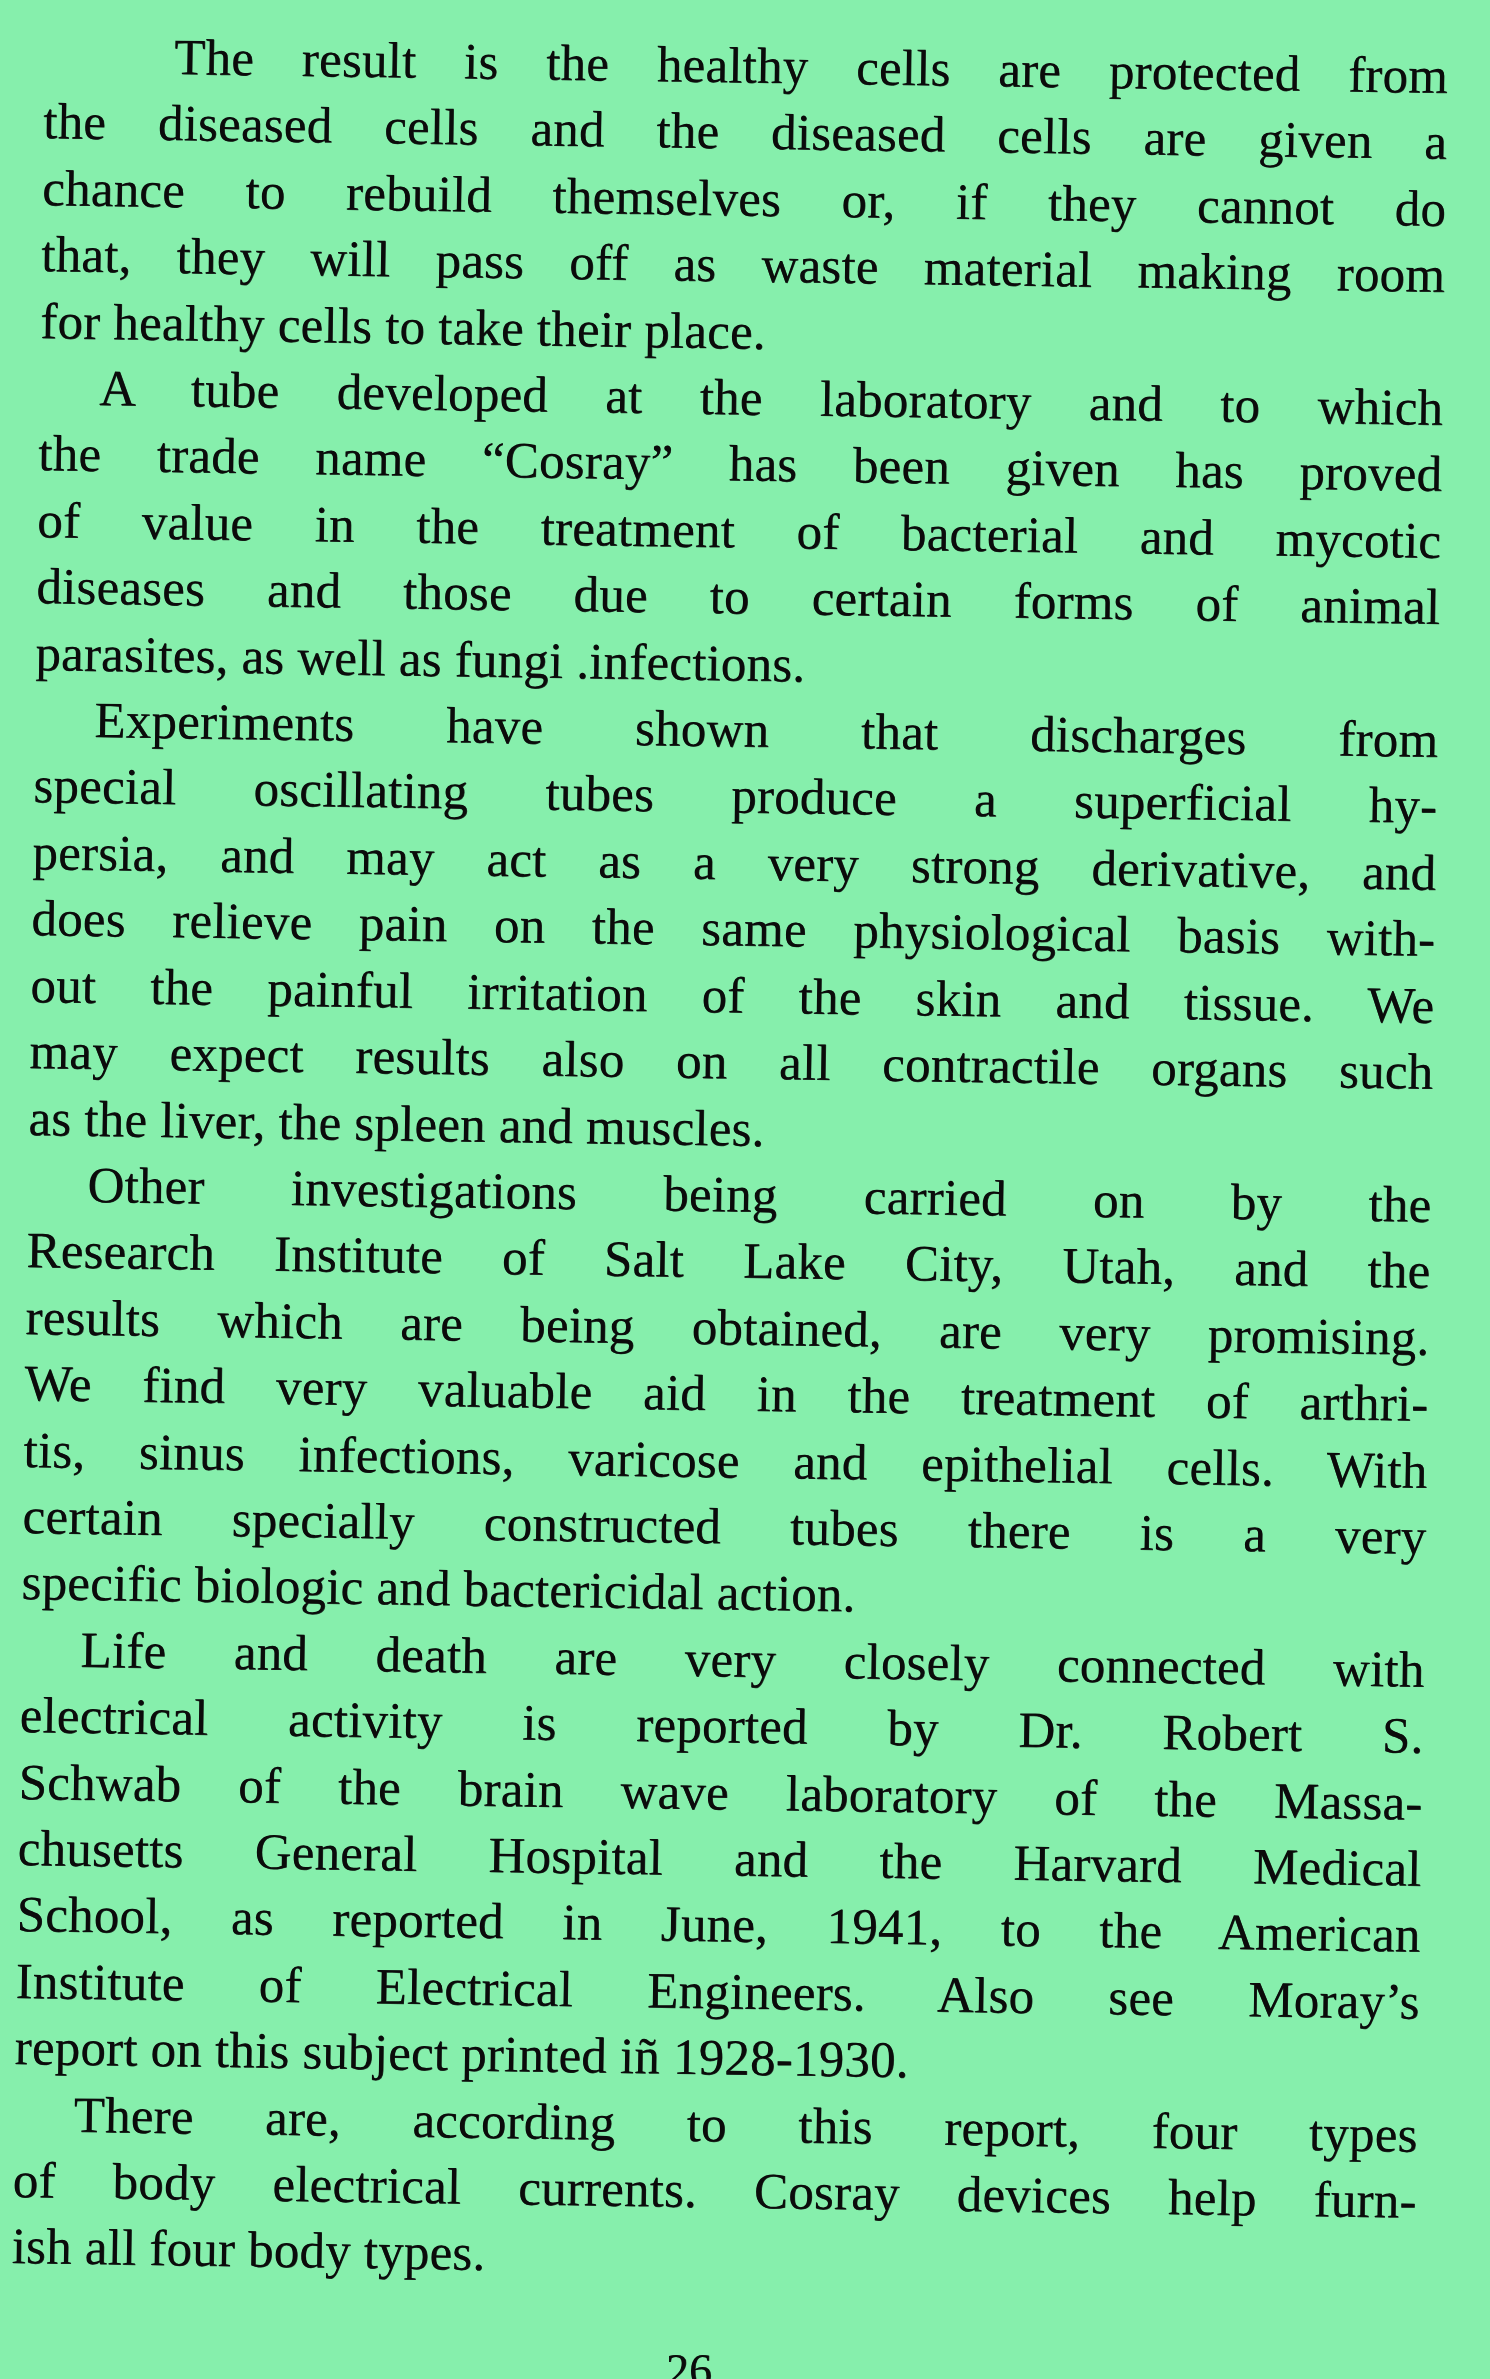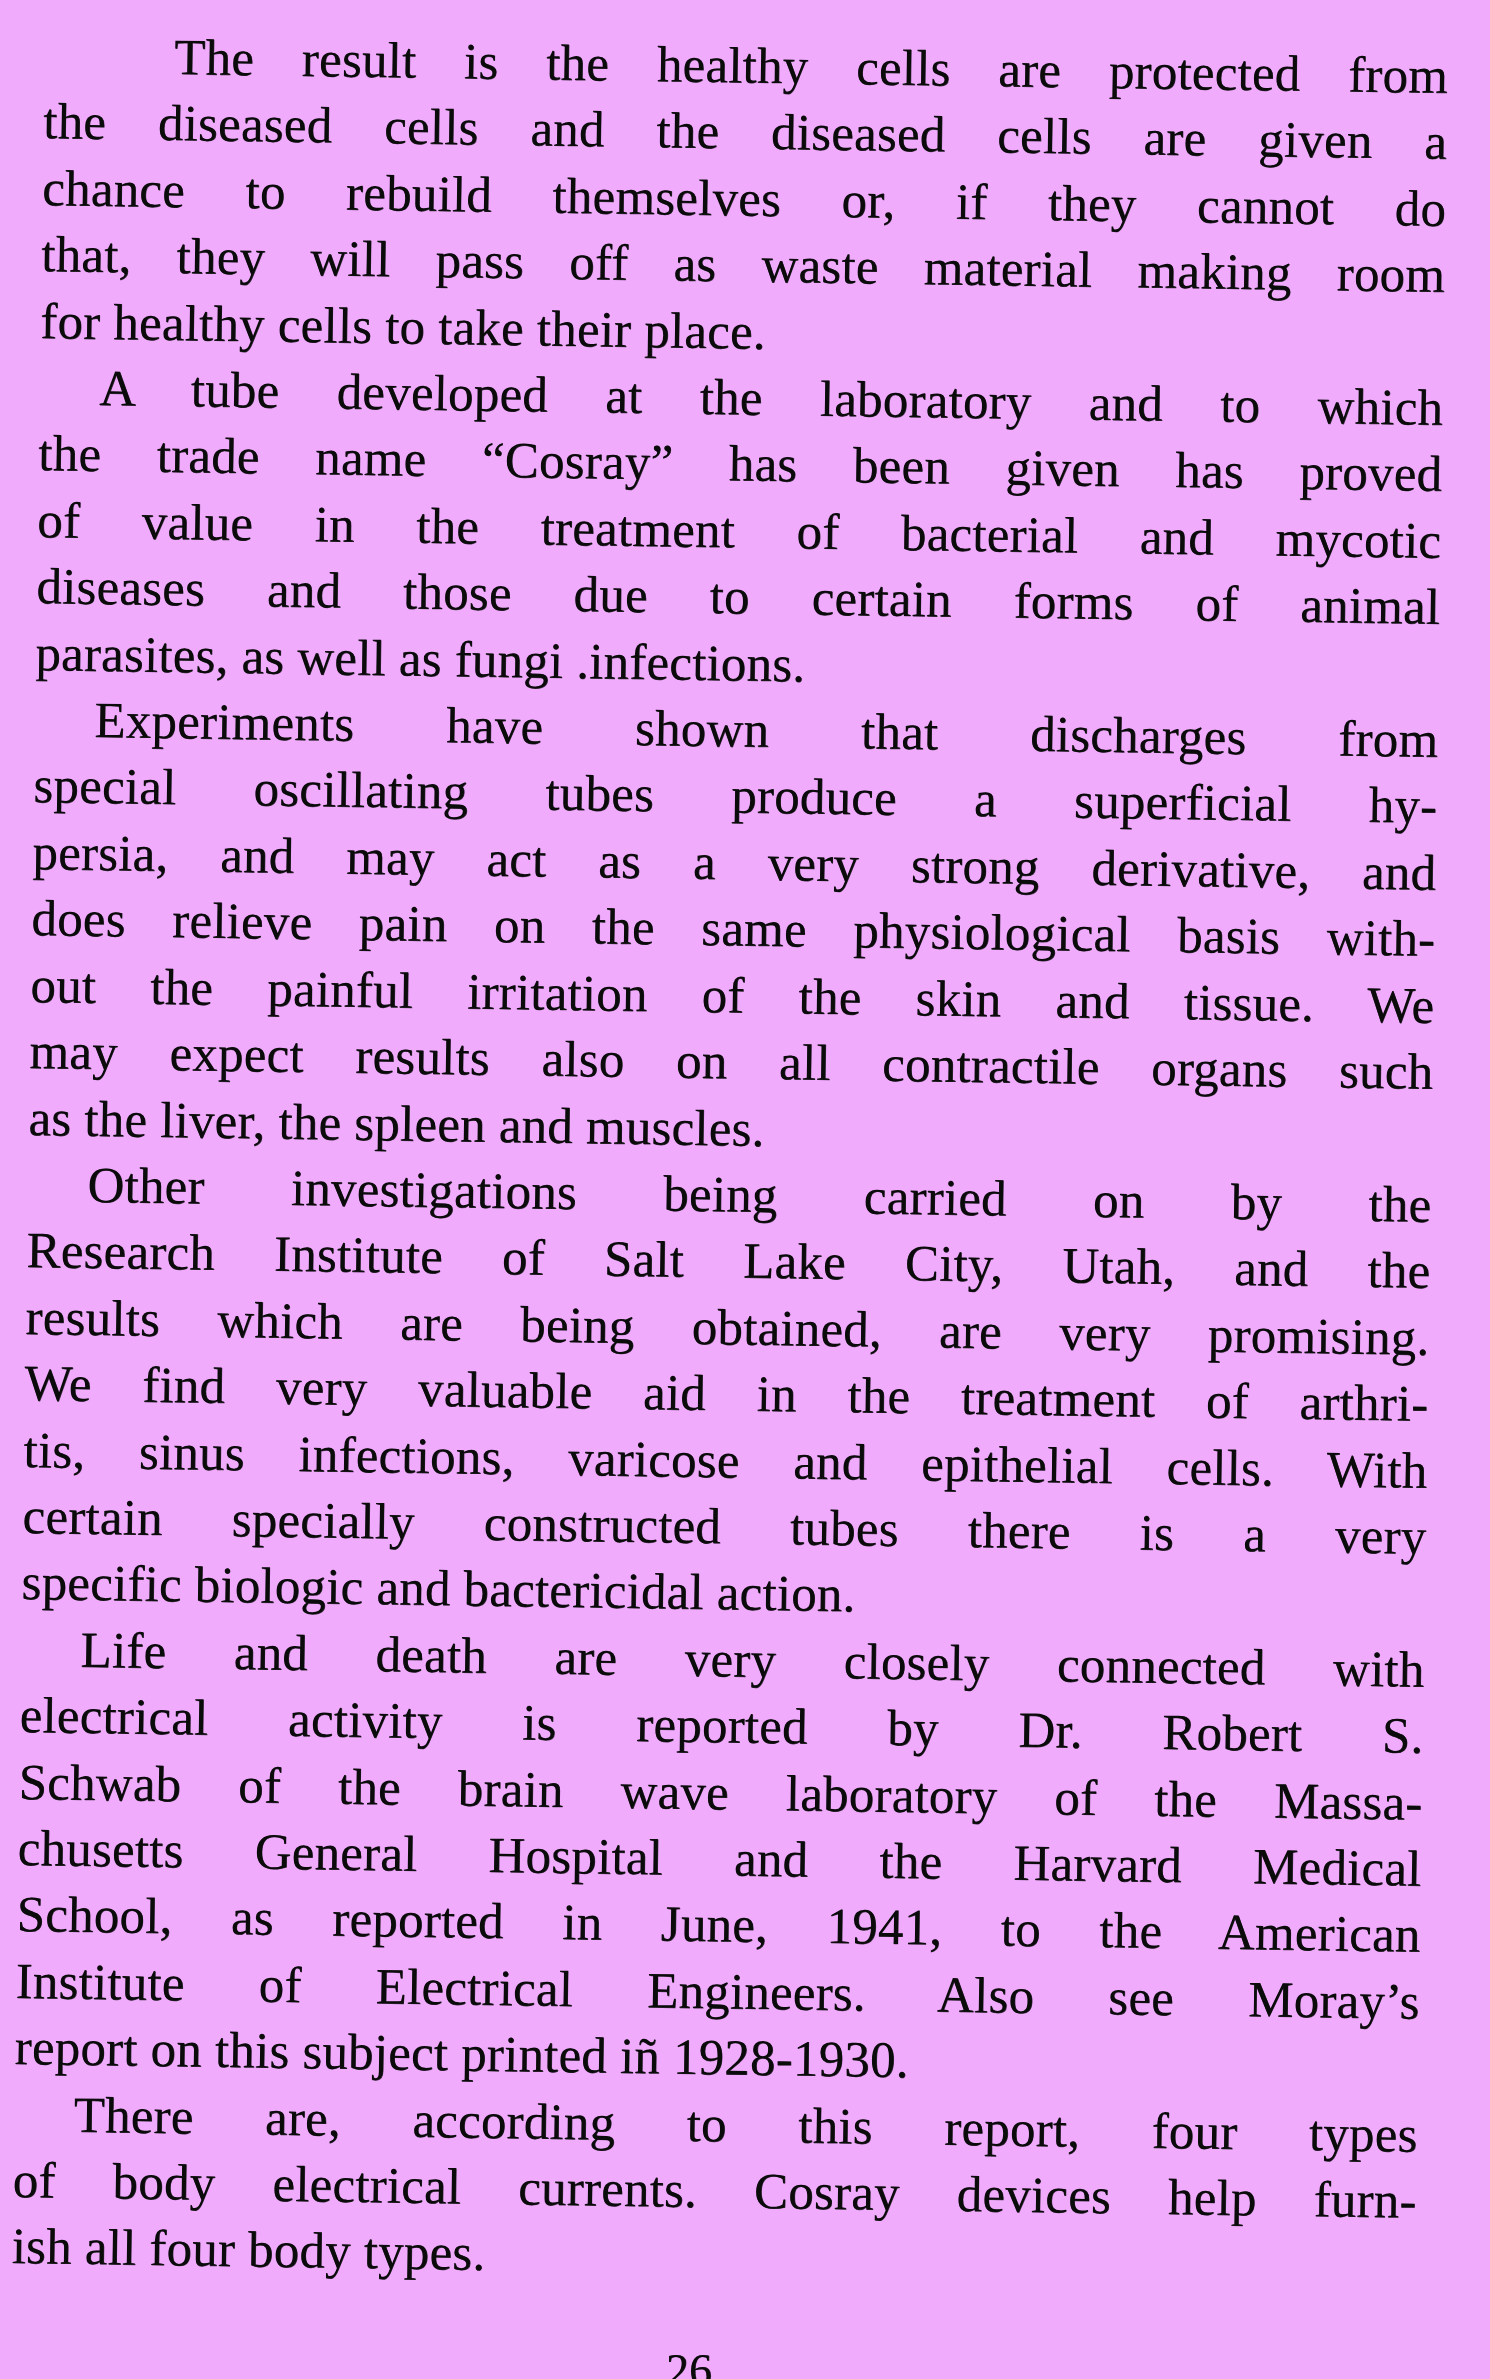--- a/index.html
+++ b/index.html
@@ -4,21 +4,21 @@
 <style>
   html, body {
     margin: 0;
     padding: 0;
     background: #e8e8e8;
   }
   .sheet {
     position: relative;
     width: 1490px;
     height: 2379px;
-    background: #f0abfc;
+    background: #86efac;
     overflow: hidden;
     font-family: "Liberation Serif", "DejaVu Serif", serif;
     color: #0b0b0b;
   }
   .textblock {
     position: absolute;
     left: 28px;
     top: 22px;
     width: 1404px;
     transform: rotate(0.85deg);

